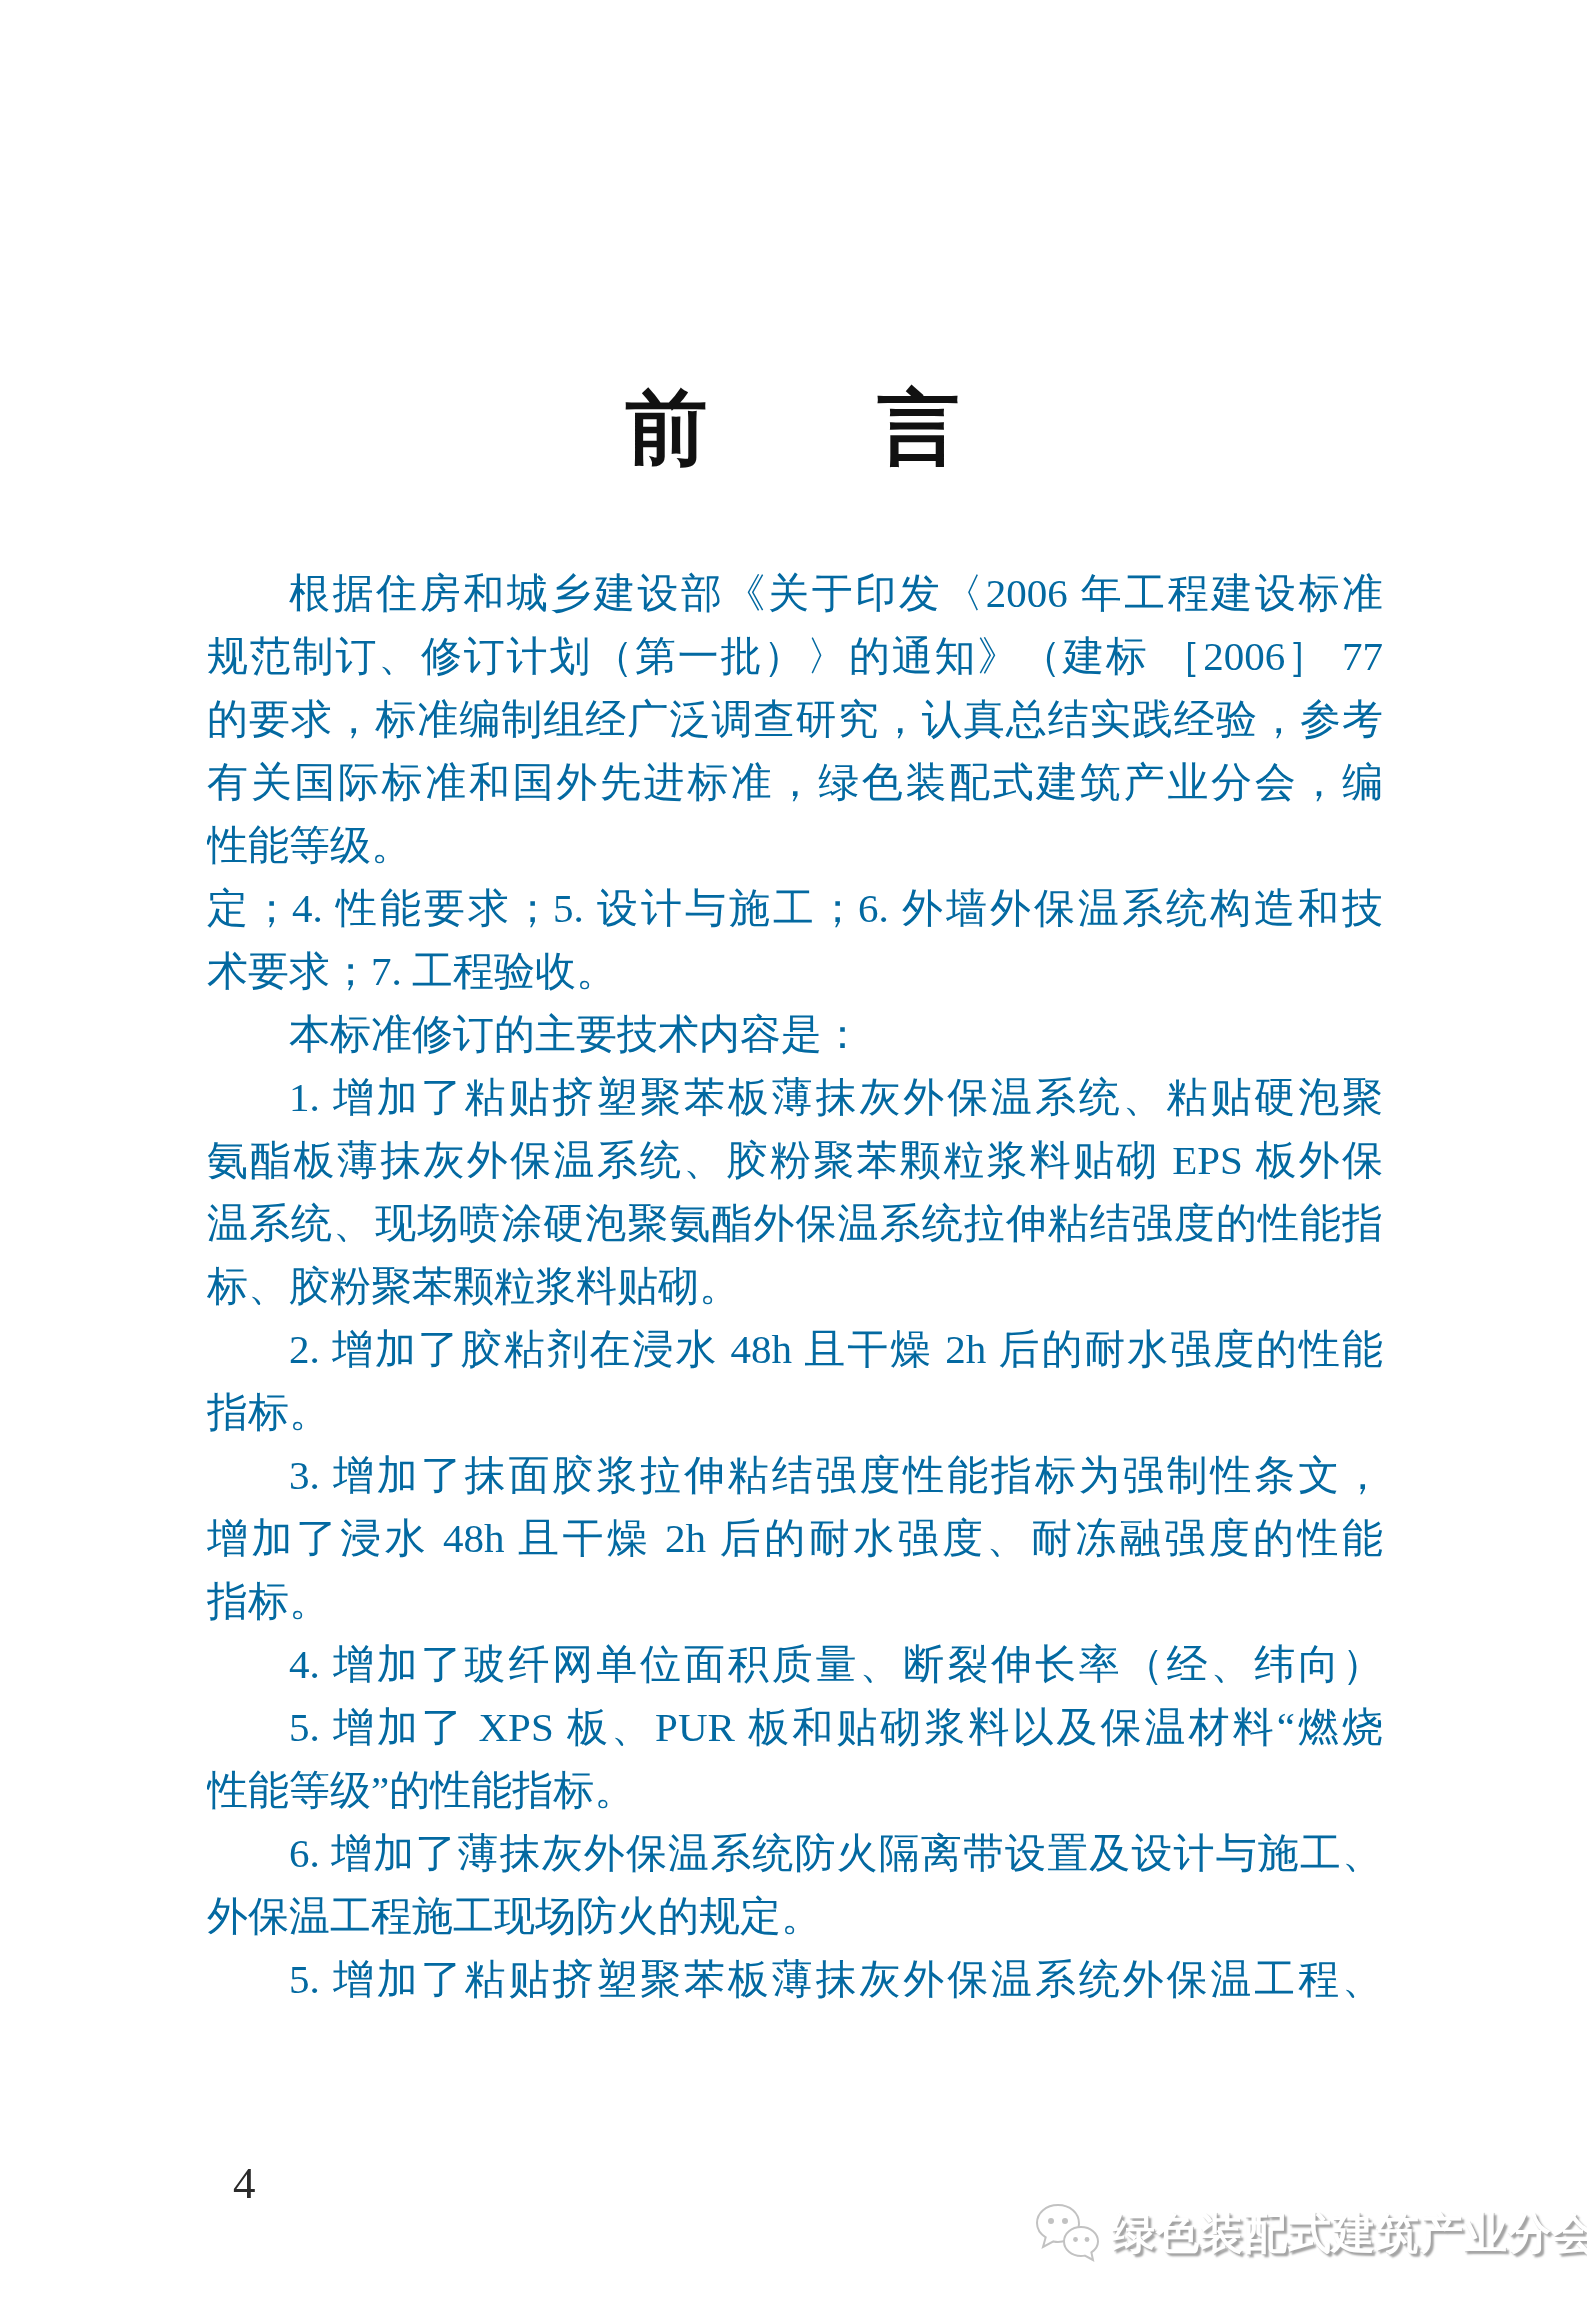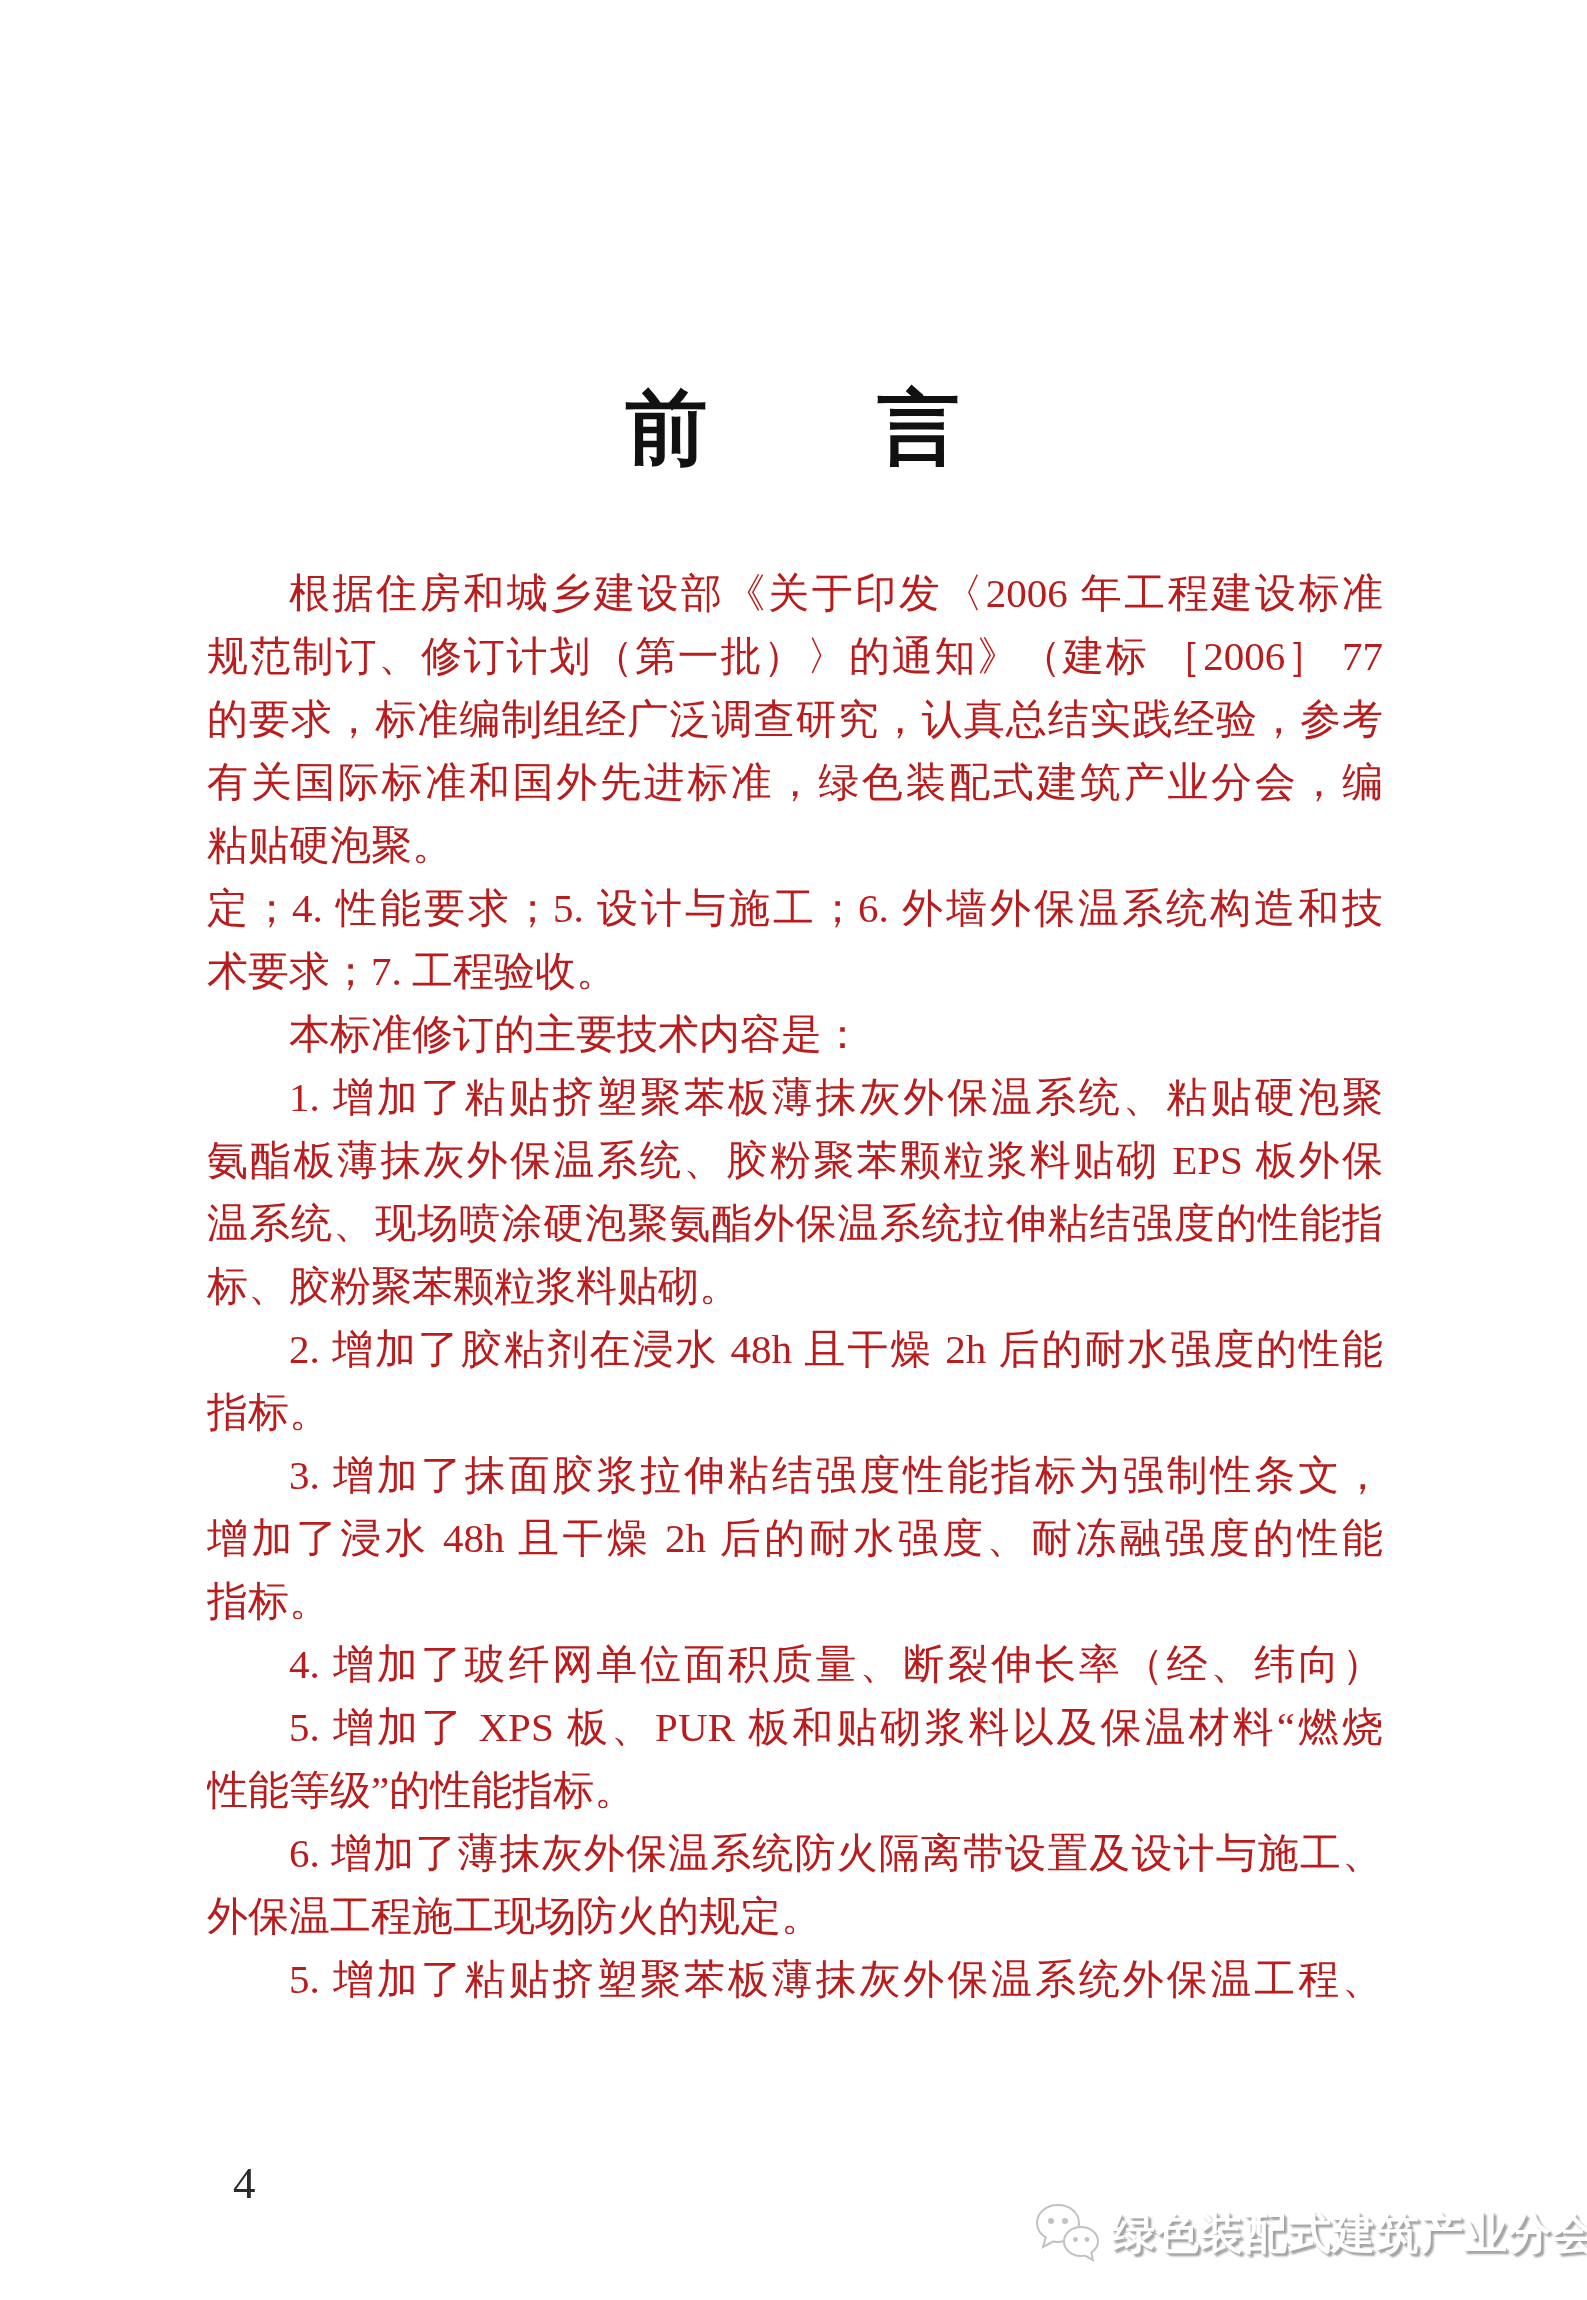--- a/index.html
+++ b/index.html
@@ -33,21 +33,21 @@
   .body-block {
     position: absolute;
     left: 207px;
     top: 562px;
     width: 1176px;
   }
   .line {
     height: 63px;
     line-height: 63px;
     font-size: 41px;
-    color: #b91c1c;
+    color: #0369a1;
     text-align: left;
     overflow: hidden;
   }
   .line.justify {
     text-align: justify;
     text-align-last: justify;
   }
   .line.indent {
     text-indent: 82px;
   }
@@ -88,21 +88,21 @@
 
 <div class="page">
 
   <h1 class="title">前　　言</h1>
 
   <div class="body-block">
       <div class="line indent justify">根据住房和城乡建设部《关于印发〈2006 年工程建设标准</div>
       <div class="line justify">规范制订、修订计划（第一批）〉的通知》（建标 ［2006］ 77 号）</div>
       <div class="line justify">的要求，标准编制组经广泛调查研究，认真总结实践经验，参考</div>
       <div class="line justify">有关国际标准和国外先进标准，绿色装配式建筑产业分会，编</div>
-      <div class="line">粘贴硬泡聚。</div>
+      <div class="line">性能等级。</div>
       <div class="line justify">定；4. 性能要求；5. 设计与施工；6. 外墙外保温系统构造和技</div>
       <div class="line">术要求；7. 工程验收。</div>
       <div class="line indent">本标准修订的主要技术内容是：</div>
       <div class="line indent justify">1. 增加了粘贴挤塑聚苯板薄抹灰外保温系统、粘贴硬泡聚</div>
       <div class="line justify">氨酯板薄抹灰外保温系统、胶粉聚苯颗粒浆料贴砌 EPS 板外保</div>
       <div class="line justify">温系统、现场喷涂硬泡聚氨酯外保温系统拉伸粘结强度的性能指</div>
       <div class="line">标、胶粉聚苯颗粒浆料贴砌。</div>
       <div class="line indent justify">2. 增加了胶粘剂在浸水 48h 且干燥 2h 后的耐水强度的性能</div>
       <div class="line">指标。</div>
       <div class="line indent justify">3. 增加了抹面胶浆拉伸粘结强度性能指标为强制性条文，</div>

